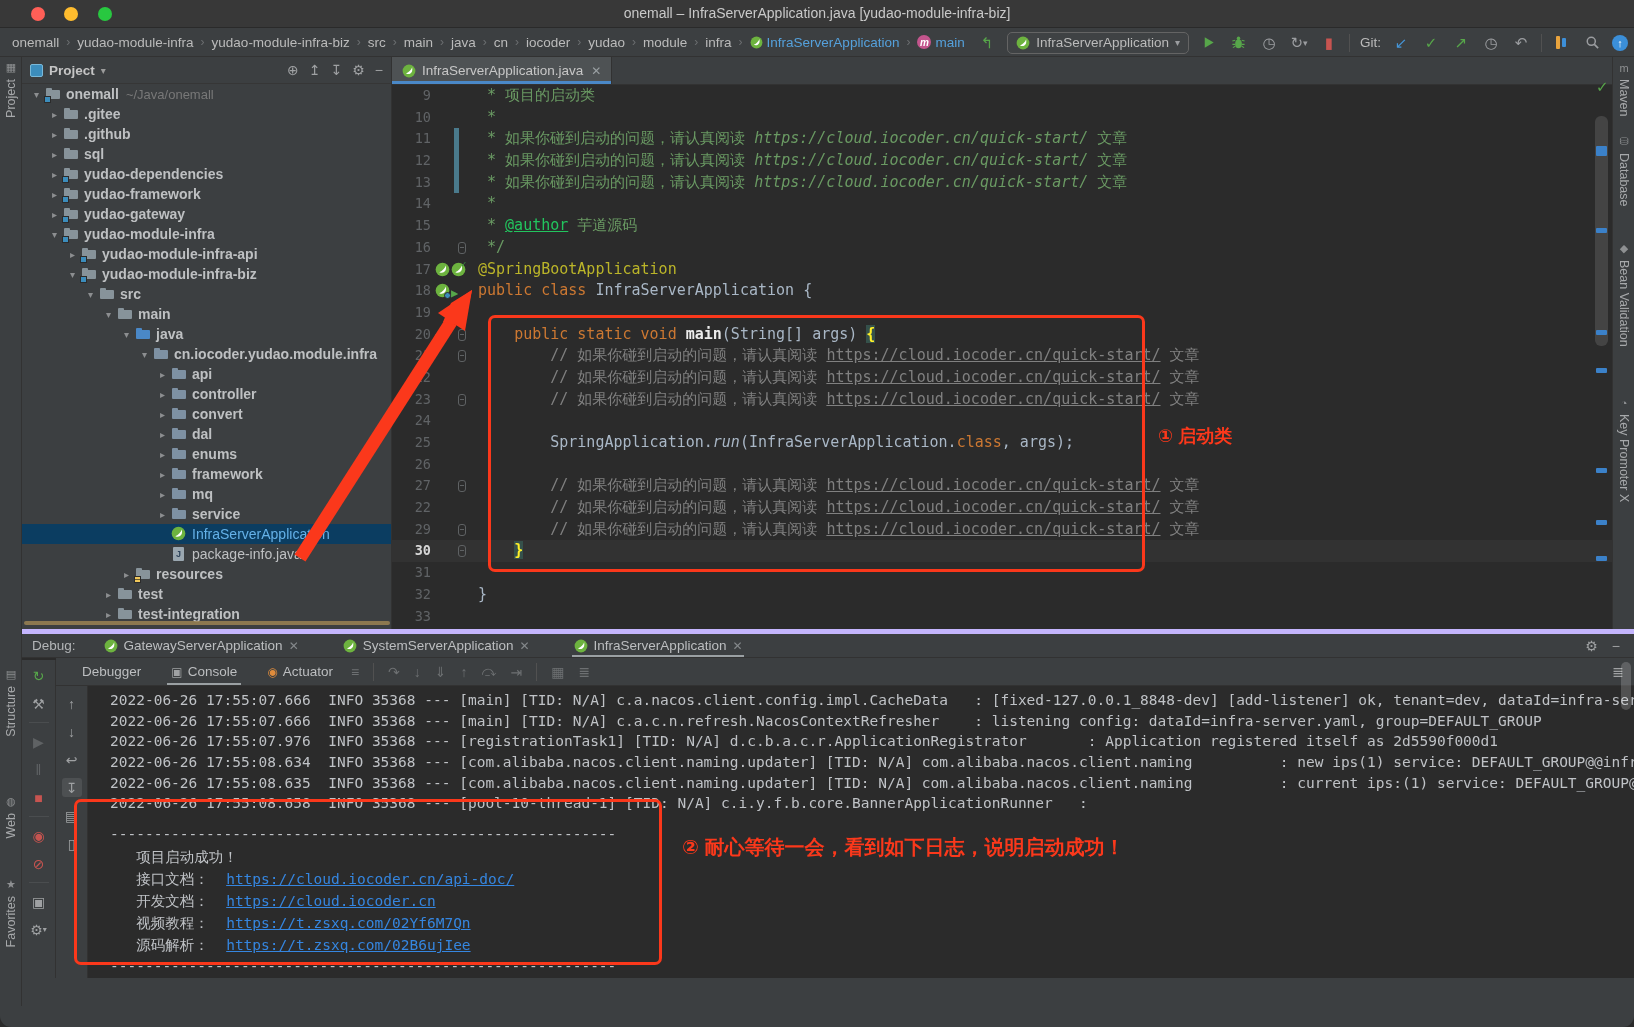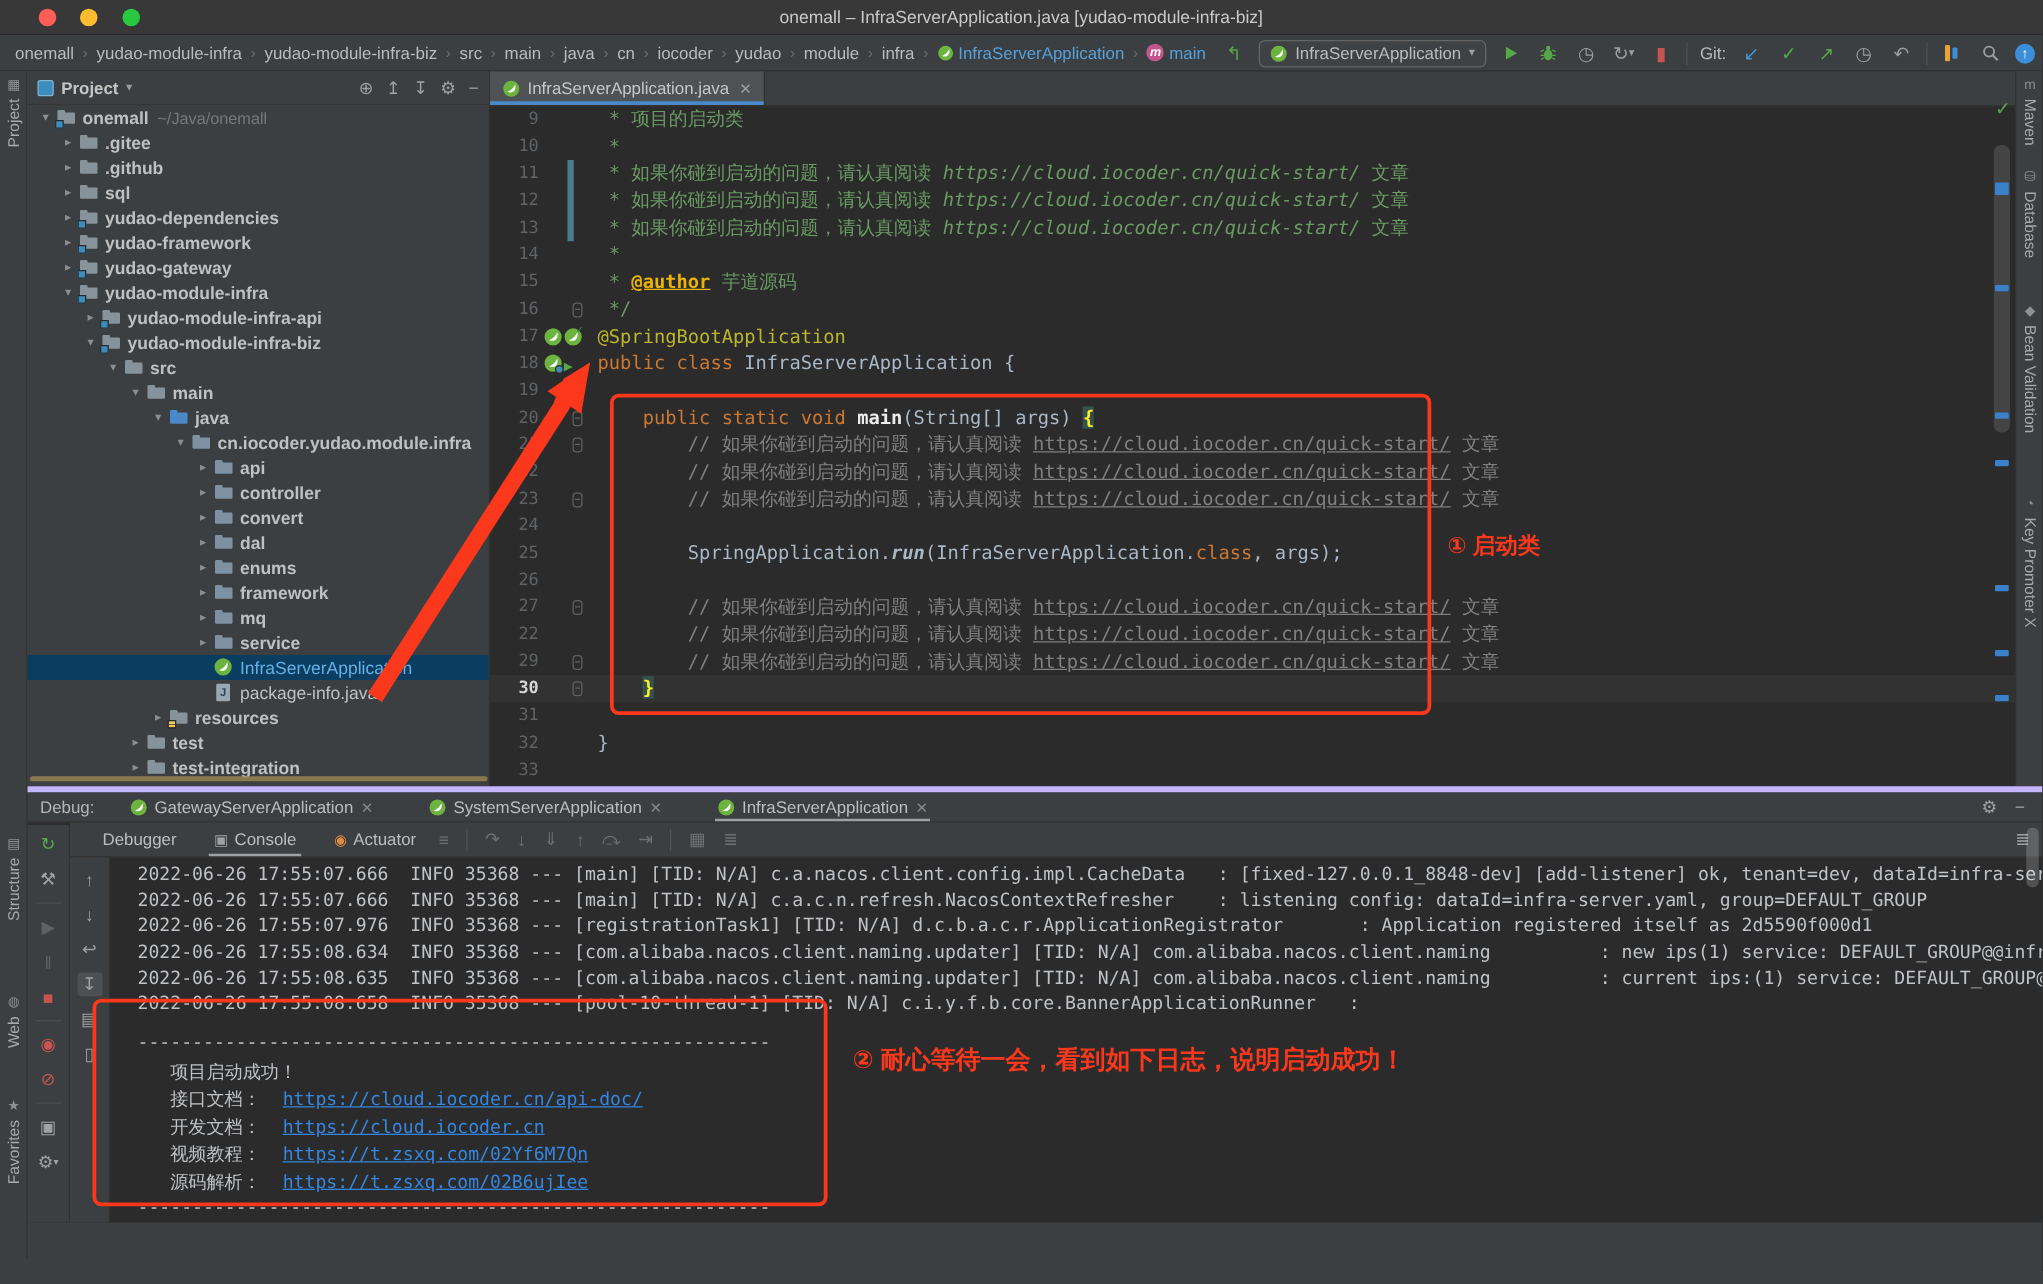--- a/index.html
+++ b/index.html
@@ -5,21 +5,21 @@
   :root{
     --ui:"Liberation Sans","DejaVu Sans",sans-serif;
     --mono:"DejaVu Sans Mono",monospace;
     --chrome:#3C3F41; --edbg:#2B2B2B; --line:#323232; --txt:#BBBBBB;
     --red:#FB381B; --green:#499C54; --blue:#3592C4;
   }
   *{margin:0;padding:0;box-sizing:border-box;}
   html,body{width:1634px;height:1027px;overflow:hidden;background:#2b2b2b;
     font-family:var(--ui);font-size:14px;color:var(--txt);}
   .abs{position:absolute;}
-  #app{position:relative;width:1634px;height:1027px;background:var(--chrome);}
+  #app{position:relative;width:1634px;height:1027px;background:var(--chrome);border-radius:11px;}
 
   
   #titlebar{left:0;top:0;width:1634px;height:28px;background:#383838;border-bottom:1px solid #2a2a2a;}
   .tl{position:absolute;top:7px;width:14px;height:14px;border-radius:50%;}
   #title-text{position:absolute;left:0;right:0;top:5px;text-align:center;color:#c9c9c9;font-size:14px;}
 
   
   #navbar{left:0;top:28px;width:1634px;height:29px;background:var(--chrome);border-bottom:1px solid var(--line);display:flex;align-items:center;}
   #breadcrumbs{display:flex;align-items:center;padding-left:12px;white-space:nowrap;}
   .crumb{color:#bbb;font-size:13.5px;display:inline-flex;align-items:center;gap:4px;cursor:default;}
@@ -86,25 +86,25 @@
   .gicons{position:absolute;left:43px;top:3px;display:flex;gap:1px;}
   .gicon{position:relative;width:15px;height:15px;}
   .gicon .ov{position:absolute;width:7px;height:7px;border-radius:50%;}
   .ov.blue{right:-1px;bottom:-1px;background:#3C8DBC;border:1px solid #2b2b2b;}
   .ov.chk{right:-2px;top:-3px;color:#3e9141;font-size:9px;font-weight:bold;background:transparent;}
   .run-tri{color:#57A64A;font-size:12px;line-height:15px;}
   .fold{position:absolute;left:66px;top:5px;width:8px;height:12px;border:1px solid #5E6163;border-radius:3px;}
   .fold::after{content:"";position:absolute;left:1px;right:1px;top:4px;height:1px;background:#5E6163;}
   .codeln{white-space:pre;padding-left:8px;line-height:21.7px;}
   .c-doc{color:#6A9A63;} .c-doci{color:#6A9A63;font-style:italic;}
-  .c-doctag{color:#eab308;font-weight:bold;text-decoration:underline;}
+  .c-doctag{color:#22c55e;font-weight:normal;text-decoration:underline;}
   .c-ann{color:#BBB529;} .c-kw{color:#CC7832;} .c-pln{color:#A9B7C6;}
   .c-fn{color:#ECECEC;font-weight:bold;}
   .c-cmt{color:#808080;} .c-cmtu{color:#808080;text-decoration:underline;}
-  .c-idenit{color:#A9B7C6;font-style:italic;font-weight:bold;}
+  .c-idenit{color:#A9B7C6;font-style:italic;}
   .c-brhl{color:#FFEF28;background:#35514B;font-weight:bold;}
   #changebar{position:absolute;left:62px;top:43px;width:5px;height:65px;background:#4A7A8C;}
   #ed-scroll{position:absolute;left:1594px;top:86px;width:18px;height:543px;}
   #ed-check{position:absolute;left:1596px;top:78px;color:#57A64A;font-size:15px;font-weight:bold;}
   .emark{position:absolute;left:2px;width:11px;background:#3B81C9;border-radius:1px;}
   #ed-thumb{position:absolute;left:1px;top:30px;width:13px;height:230px;background:rgba(255,255,255,.12);border-radius:6px;}
 
   
   #debug{left:22px;top:629px;width:1612px;height:349px;background:var(--edbg);border-top:5px solid #c4b5fd;}
   #dbg-header{height:24px;background:var(--chrome);display:flex;align-items:center;padding-left:10px;gap:26px;border-bottom:1px solid var(--line);}

